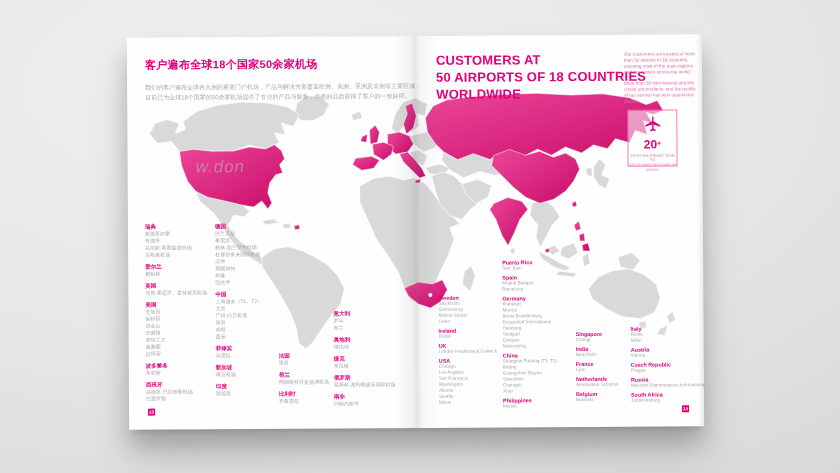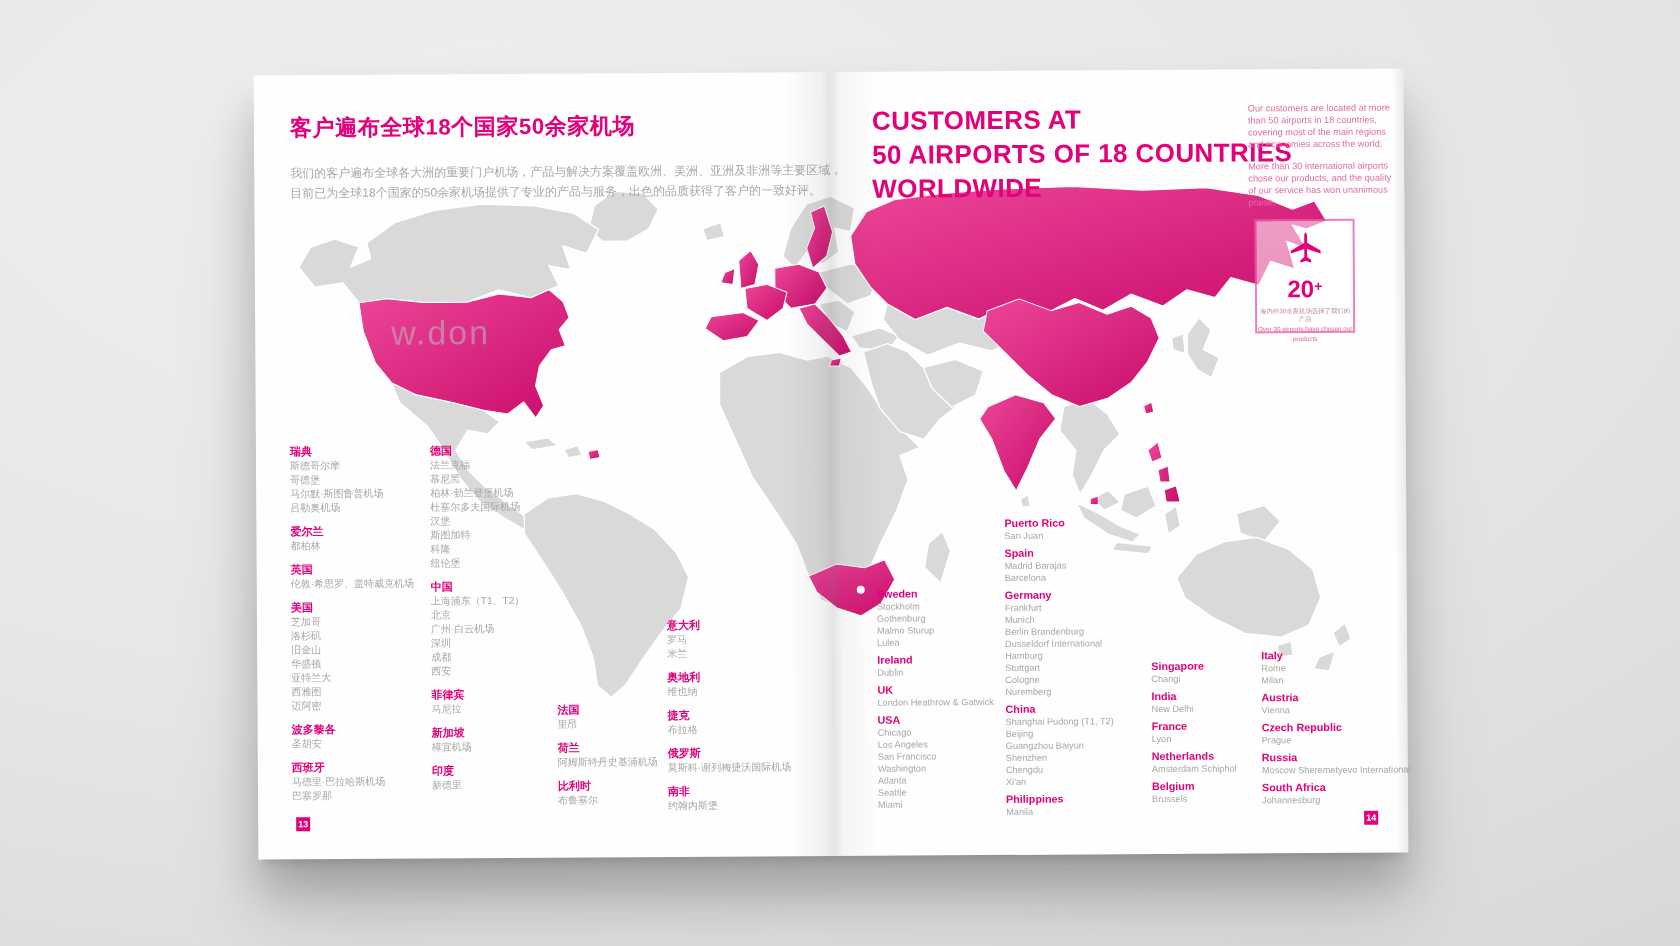--- a/index.html
+++ b/index.html
@@ -25,21 +25,21 @@
   }
   .page-edge-right{
     position:absolute;right:0;top:0;bottom:0;width:6px;
     background:linear-gradient(90deg, rgba(0,0,0,0), rgba(0,0,0,.08));z-index:5;
   }
   .map{position:absolute;left:14px;top:56px;z-index:1;}
   .land path{fill:var(--land);}
   .hl path{fill:url(#mag);}
   .watermark{
     position:absolute;left:68px;top:120px;z-index:2;
-    font-size:17px;letter-spacing:1px;color:#bdbdbd;opacity:.55;
+    font-size:17px;letter-spacing:1px;color:#bdbdbd;opacity:.55;font-style:italic;
   }
   .page-title-left{
     position:absolute;left:18px;top:13px;z-index:3;
     font-weight:bold;font-size:11px;line-height:14px;color:var(--accent);letter-spacing:.3px;
   }
   .intro{
     position:absolute;left:18px;top:39px;width:282px;z-index:3;
     font-size:6px;line-height:10px;color:#a9a9a9;
   }
   .title-right{

